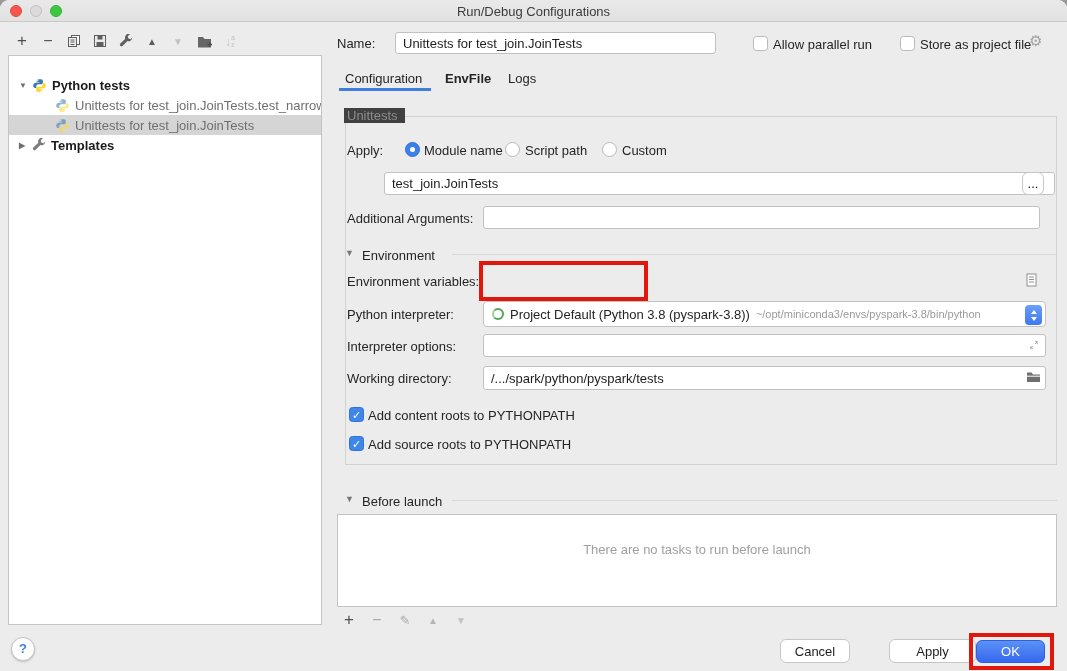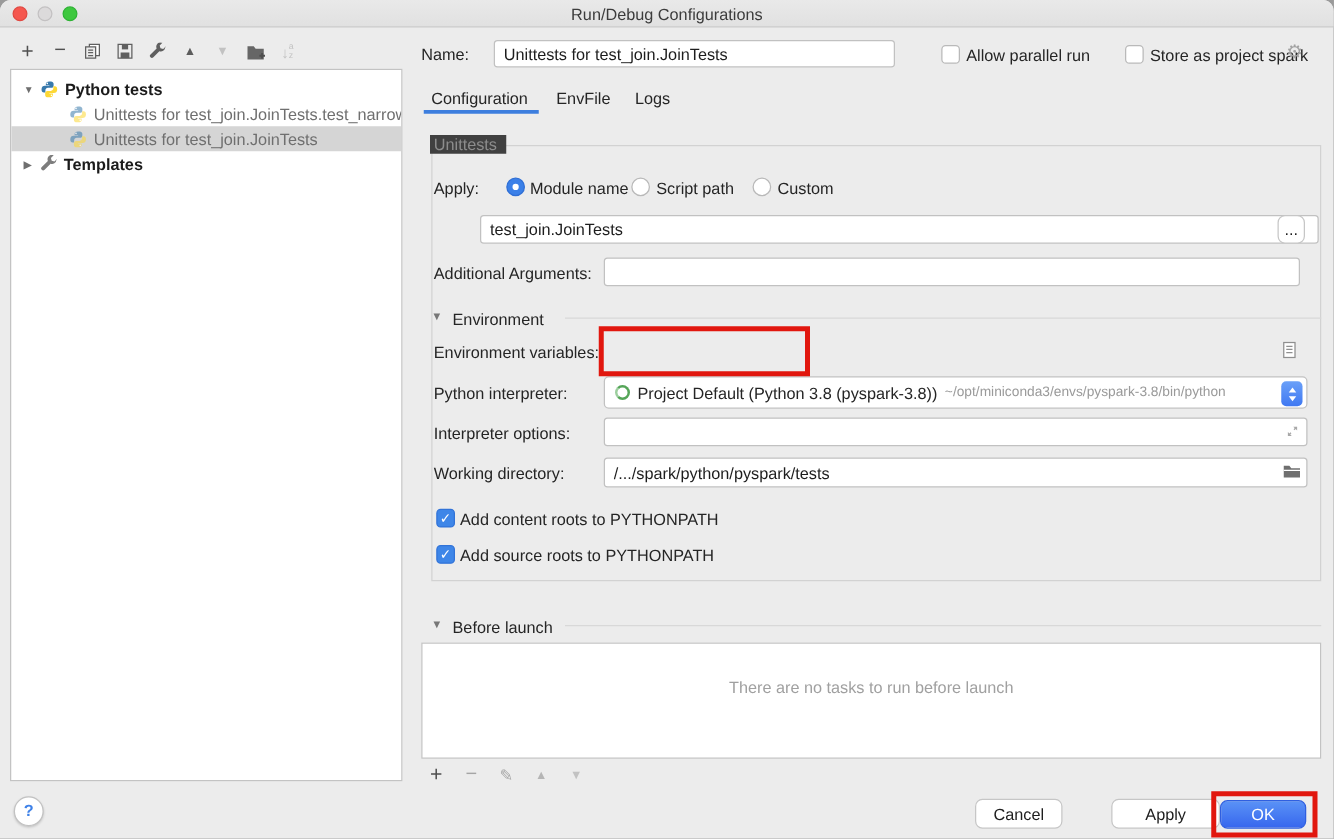--- a/index.html
+++ b/index.html
@@ -19,21 +19,21 @@
   .icon-btn{display:inline-flex;align-items:center;justify-content:center;width:18px;height:18px;}
   .glyph-add::after{content:"+";font-size:17px;color:#505050;}
   .glyph-minus::after{content:"\2212";font-size:16px;color:#505050;}
   .glyph-up::after{content:"\25B2";font-size:10px;color:#5c5c5c;}
   .glyph-down-dis::after{content:"\25BC";font-size:10px;color:#c2c2c2;}
   .sort-wrap{display:flex;align-items:center;}
   .sort-arrow::after{content:"\2193";font-size:12px;color:#c2c2c2;}
   .sort-letters{display:flex;flex-direction:column;font-size:7px;line-height:7px;color:#c2c2c2;}
   
   .treebox{position:absolute;left:8px;top:55px;width:314px;height:570px;background:#fff;
-           border:1px solid #c3c3c3;box-sizing:border-box;overflow:hidden;padding-top:5px;}
+           border:1px solid #c3c3c3;box-sizing:border-box;overflow:hidden;padding-top:19px;}
   .trow{height:20px;display:flex;align-items:center;white-space:nowrap;overflow:hidden;}
   .trow.bold{font-weight:bold;color:#1b1b1b;}
   .trow.child{padding-left:46px;color:#6f6f6f;}
   .trow.selected{background:#d5d5d5;}
   .trow.top{padding-left:10px;}
   .twisty{width:13px;flex:0 0 auto;font-size:8px;color:#6f6f6f;}
   .twisty.down::after{content:"\25BC";}
   .twisty.right::after{content:"\25B6";}
   .ticon{flex:0 0 auto;margin-right:5px;display:inline-flex;}
   .ticon.faded{opacity:.55;}
@@ -181,25 +181,25 @@
       </span>
       <span>Templates</span>
     </div>
   </div>
 
   <div class="lbl" style="left:337px;top:36px;">Name:</div>
   <input class="field" style="left: 395px; top: 32px; width: 321px; height: 22px;" type="text" value="Unittests for test_join.JoinTests">
   <span class="cbx off" style="left:753px;top:36px;"></span>
   <div class="lbl" style="left:773px;top:37px;">Allow parallel run</div>
   <span class="cbx off" style="left:900px;top:36px;"></span>
-  <div class="lbl" style="left:920px;top:37px;">Store as project spark</div>
+  <div class="lbl" style="left:920px;top:37px;">Store as project file</div>
   <span class="gear" style="position:absolute;left:1029px;top:32px;"></span>
 
   <div class="tab" style="left:345px;text-align:right;">Configuration</div>
-  <div class="tab" style="left:445px;">EnvFile</div>
+  <div class="tab" style="left:445px;font-weight:bold;">EnvFile</div>
   <div class="tab" style="left:508px;">Logs</div>
   <div class="tab-underline"></div>
 
   <div class="groupbox"></div>
   <div class="legend">Unittests</div>
 
   <div class="lbl" style="left:347px;top:143px;">Apply:</div>
   <span class="radio on" style="left:405px;top:142px;"></span>
   <div class="lbl" style="left:424px;top:143px;">Module name</div>
   <span class="radio off" style="left:505px;top:142px;"></span>

